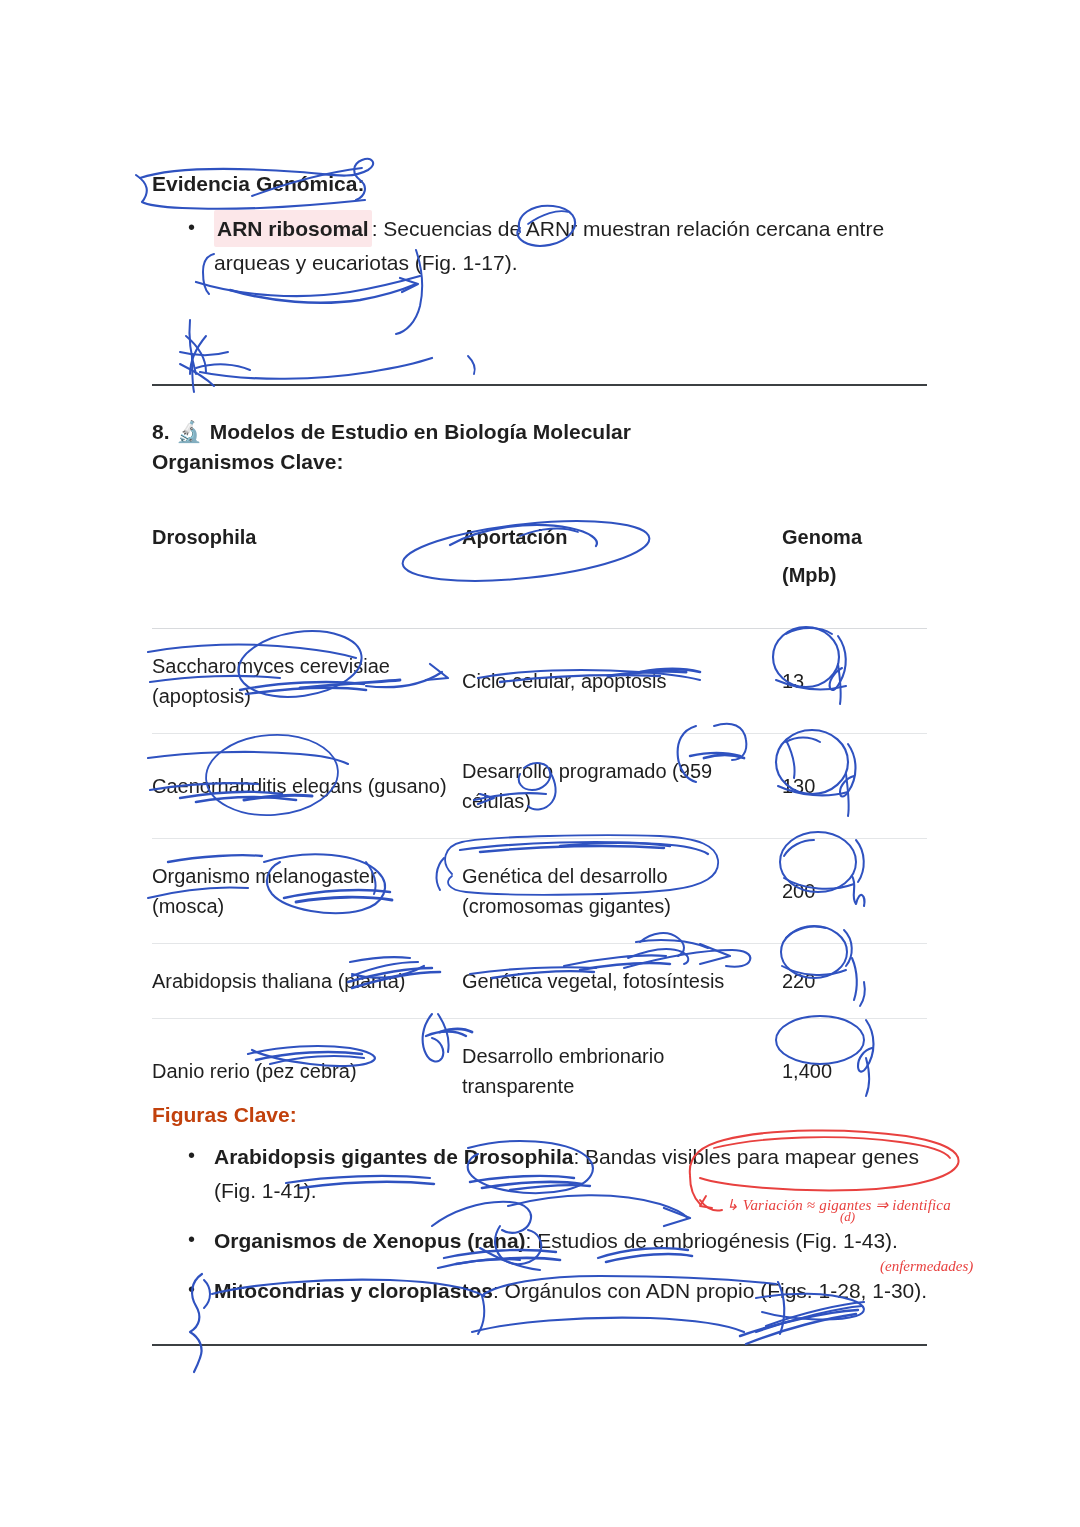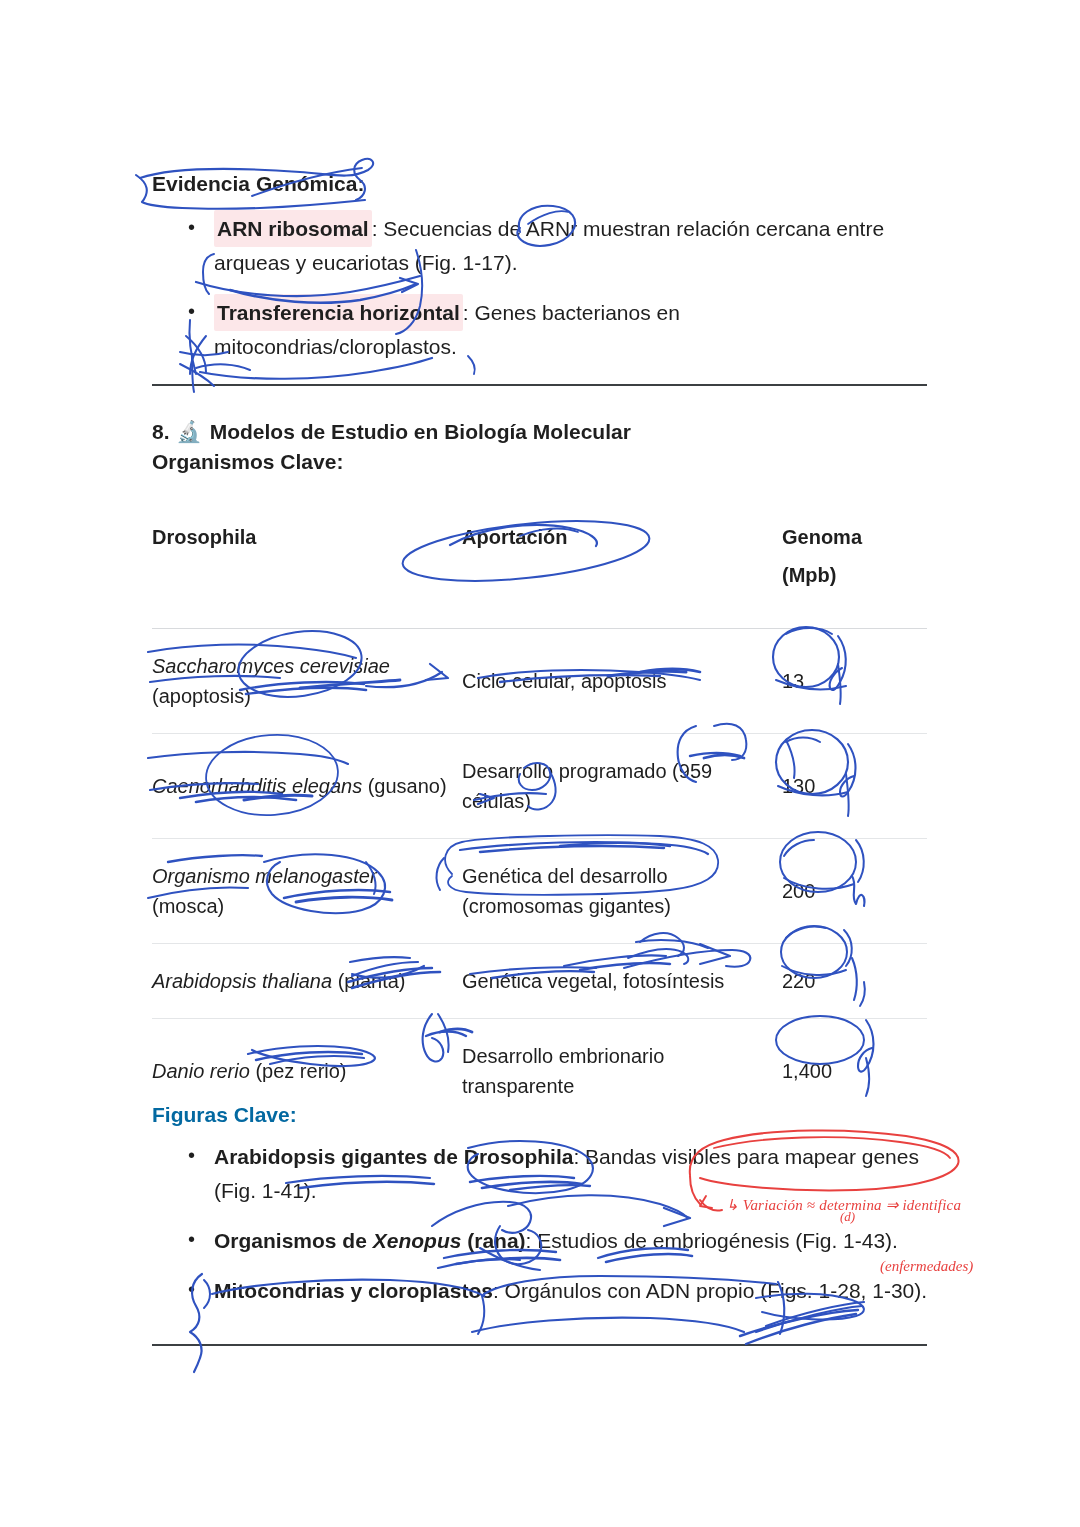--- a/index.html
+++ b/index.html
@@ -18,21 +18,21 @@
     position:absolute; left:0; top:0;
     width:1080px; height:1527px;
     pointer-events:none;
     z-index:5;
   }
 
   .content { position:absolute; left:152px; top:0; width:775px; z-index:1; }
 
   .hl { background:#fce7e9; padding:7px 3px; border-radius:2px; }
   .bold { font-weight:bold; }
-  .ital { font-style:italic; }
+  .ital { }
 
   .lead-head {
     position:absolute; left:152px; top:172px;
     font-size:21px; font-weight:bold; color:#1f1f1f;
   }
 
   ul.bullets {
     margin:0; padding:0 0 0 62px; list-style:none;
   }
   ul.bullets li {
@@ -79,21 +79,21 @@
     padding:22px 0; line-height:1.5;
   }
   table.models tbody tr { border-bottom:1px solid #e4e6e8; }
   table.models tbody tr:last-child { border-bottom:none; }
   .col-org { width:310px; padding-right:14px !important; }
   .col-ap  { width:320px; padding-right:14px !important; }
   .col-gen { width:145px; }
 
   .figuras-head {
     position:absolute; left:152px; top:1103px;
-    font-size:21px; font-weight:bold; color:#0369a1;
+    font-size:21px; font-weight:bold; color:#c2410c;
   }
   .figuras-list {
     position:absolute; left:152px; top:1140px; width:790px;
   }
 
   .bottom-rule { top:1344px; }
   .top-rule { top:384px; }
 
   .red-note {
     position:absolute; z-index:6;
@@ -111,23 +111,20 @@
 
 <div class="page">
 
   <div class="lead-head">Evidencia Genómica:</div>
 
   <div class="content" style="top:212px;">
     <ul class="bullets">
       <li>
         <span class="bold hl">ARN ribosomal</span><span>: Secuencias de ARNr muestran relación cercana entre arqueas y eucariotas (Fig. 1-17).</span>
       </li>
-      <li>
-        <span class="bold hl">Transferencia horizontal</span><span>: Genes bacterianos en mitocondrias/cloroplastos.</span>
-      </li>
     </ul>
   </div>
 
   <div class="rule top-rule"></div>
 
   <div class="sec-head">
     <span>8.</span>
     <span class="emoji">🔬</span>
     <span>Modelos de Estudio en Biología Molecular</span>
   </div>
@@ -160,21 +157,21 @@
         <td class="col-org"><span class="ital">Organismo melanogaster</span><span> (mosca)</span></td>
         <td class="col-ap">Genética del desarrollo (cromosomas gigantes)</td>
         <td class="col-gen">200</td>
       </tr>
       <tr>
         <td class="col-org"><span class="ital">Arabidopsis thaliana</span><span> (planta)</span></td>
         <td class="col-ap">Genética vegetal, fotosíntesis</td>
         <td class="col-gen">220</td>
       </tr>
       <tr>
-        <td class="col-org"><span class="ital">Danio rerio</span><span> (pez rerio)</span></td>
+        <td class="col-org"><span class="ital">Danio rerio</span><span> (pez cebra)</span></td>
         <td class="col-ap">Desarrollo embrionario transparente</td>
         <td class="col-gen">1,400</td>
       </tr>
     </tbody>
   </table>
 
   <div class="figuras-head">Figuras Clave:</div>
 
   <div class="figuras-list">
     <ul class="bullets">
@@ -185,21 +182,21 @@
         <span class="bold">Organismos de </span><span class="bold ital">Xenopus</span><span class="bold"> (rana)</span><span>: Estudios de embriogénesis (Fig. 1-43).</span>
       </li>
       <li>
         <span class="bold">Mitocondrias y cloroplastos</span><span>: Orgánulos con ADN propio (Figs. 1-28, 1-30).</span>
       </li>
     </ul>
   </div>
 
   <div class="rule bottom-rule"></div>
 
-  <div class="red-note red-note-1">↳ Variación ≈ determina ⇒ identifica</div>
+  <div class="red-note red-note-1">↳ Variación ≈ gigantes ⇒ identifica</div>
   <div class="red-note red-note-2">(d)</div>
   <div class="red-note red-note-3">(enfermedades)</div>
 
   <svg class="ink-layer" viewBox="0 0 1080 1527">
     <g fill="none" stroke="#2f52c0" stroke-linecap="round" stroke-linejoin="round">
 
       <path d="M140 178 C175 166 245 168 300 172 C330 174 350 180 368 170 C378 164 372 156 362 160 C352 164 352 174 360 180 C368 186 366 196 356 200" stroke-width="2.1"></path>
       <path d="M136 175 C148 183 150 192 142 202 C152 208 200 210 260 208 C310 206 345 202 365 200" stroke-width="2.1"></path>
       <path d="M252 196 C290 182 330 172 362 168" stroke-width="1.9"></path>
 

